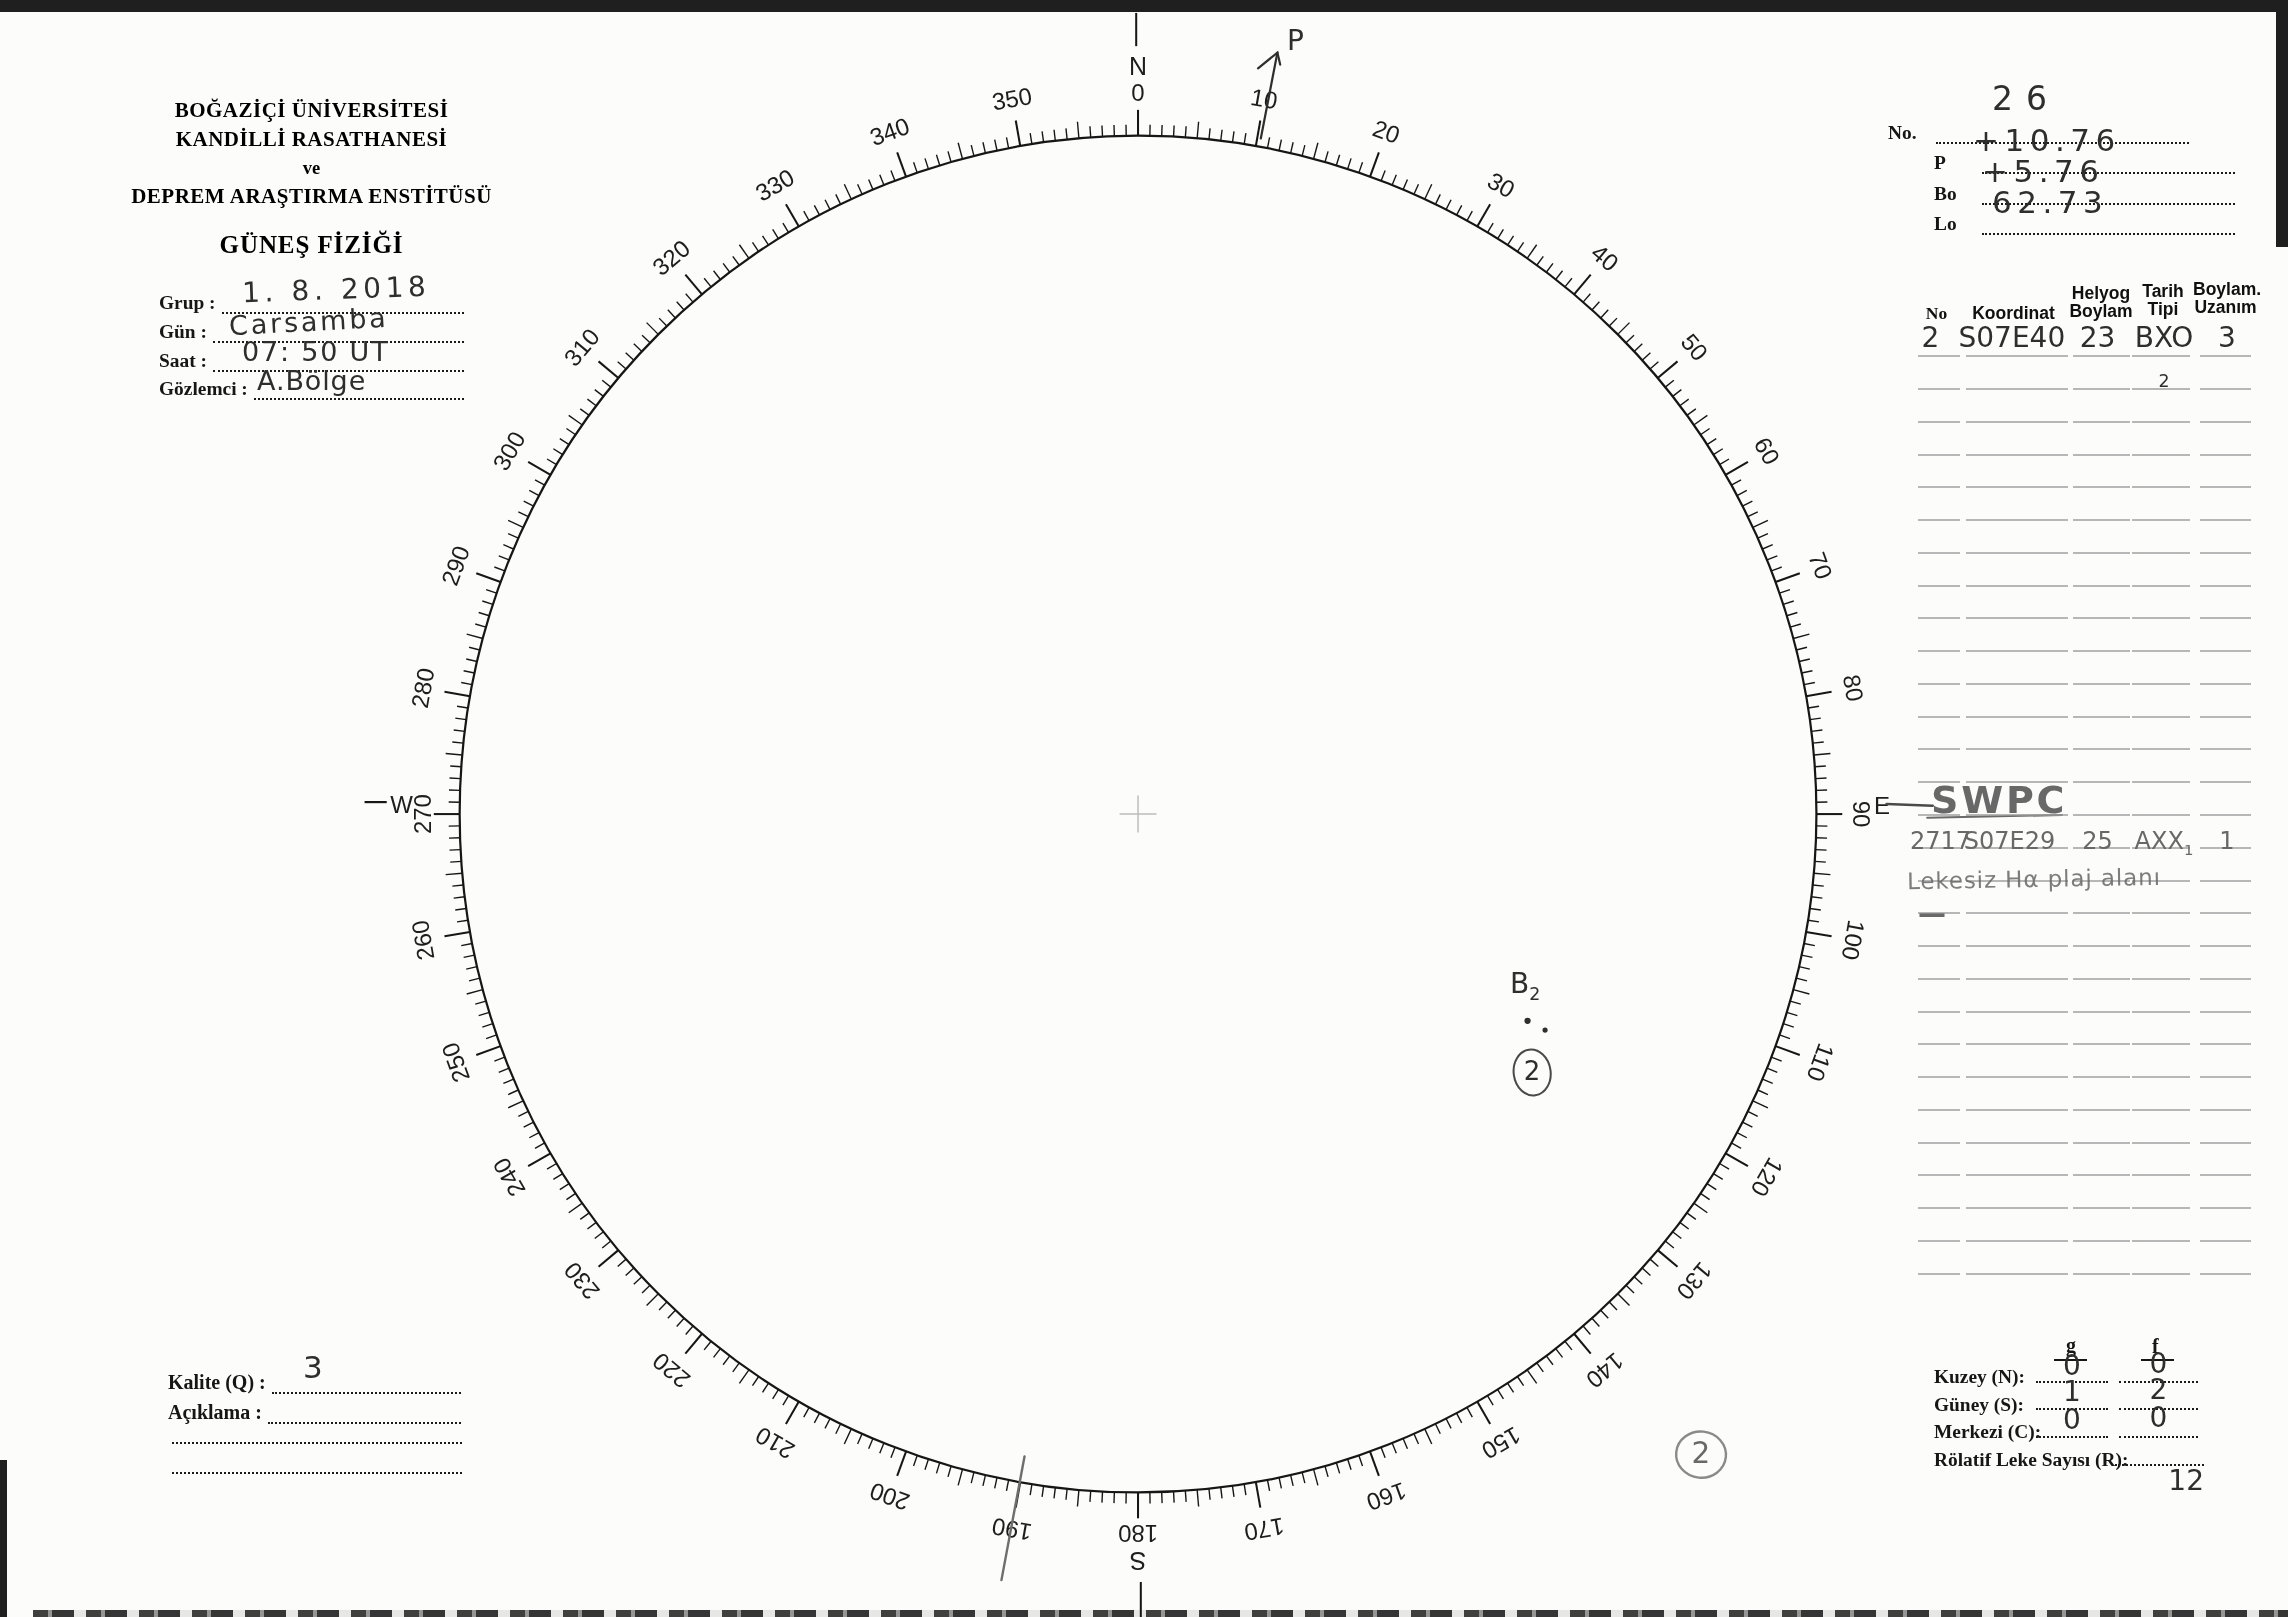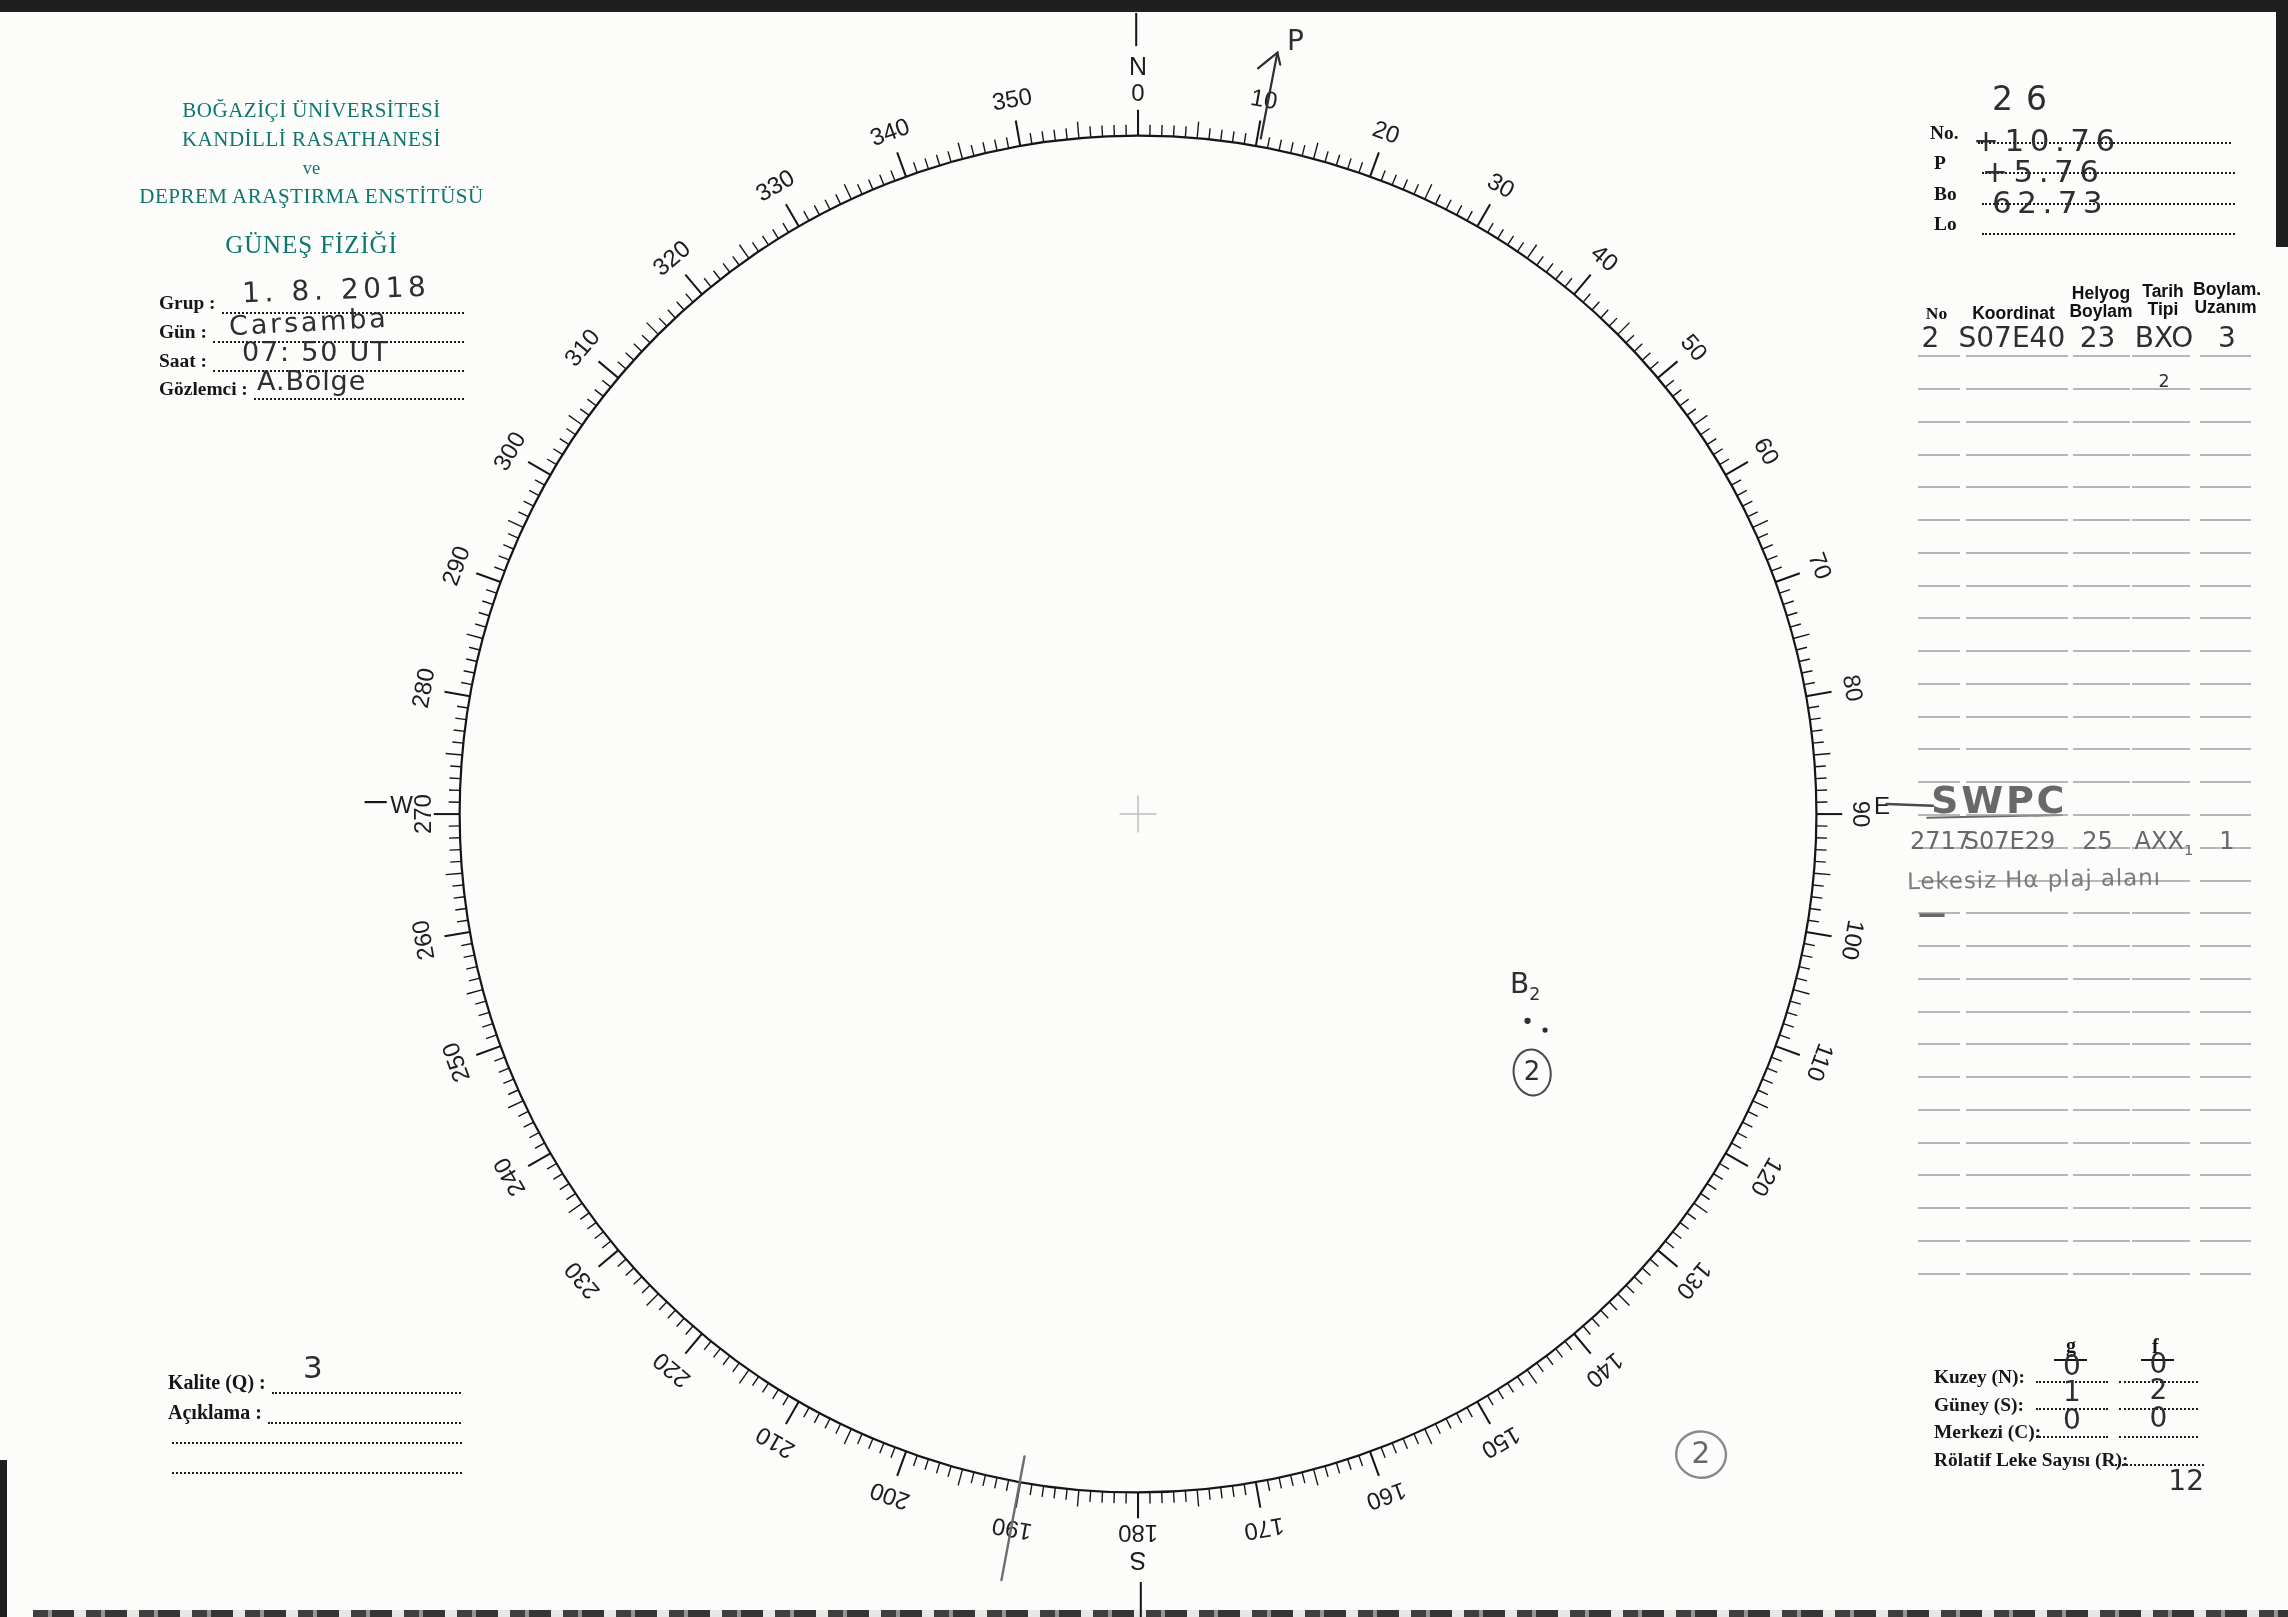--- a/index.html
+++ b/index.html
@@ -1,19 +1,19 @@
 <!DOCTYPE html>
 <html style="font-size:14.8px"><head>
 <meta charset="utf-8">
 <style>
   html,body{margin:0;padding:0;background:#888;}
   .page{position:relative;width:2289px;height:1618px;background:#fcfcfb;
         font-family:"Liberation Serif",serif;overflow:hidden;}
   .abs{position:absolute;}
-  .hdr{text-align:center;color:#0f766e;font-weight:normal;}
+  .hdr{text-align:center;color:#000000;font-weight:bold;}
   .hdr .l{font-size:21px;line-height:29px;letter-spacing:0.5px;}
   .hdr .ve{font-size:18.5px;line-height:28px;}
   .hdr .title{font-size:25px;letter-spacing:0.9px;margin-top:20px;}
   .frow{display:flex;align-items:flex-end;font-weight:bold;font-size:19.4px;color:#161616;}
   .flabel{white-space:pre;padding-right:6.5px;}
   .fdots{flex:1;border-bottom:2.3px dotted #1b1b1b;height:6.5px;}
   .dotseg{position:absolute;border-bottom:2.3px dotted #1b1b1b;height:11px;}
   .th{position:absolute;font-family:"Liberation Sans",sans-serif;font-weight:bold;
       font-size:17.5px;line-height:17.5px;text-align:center;color:#101010;}
   .seg{position:absolute;height:1.8px;background:#9d9d9d;opacity:.72;}
@@ -482,21 +482,21 @@
   </div>
   <div class="abs frow" style="left:159px;top:378px;width:305px;">
     <span class="flabel">Gözlemci :</span>
     <span class="fdots"></span>
   </div>
   <div class="abs hw" style="left:242px;top:273px;font-size:28px;letter-spacing:4.6px;transform:rotate(-2deg);">1. 8. 2018</div>
   <div class="abs hw" style="left:229px;top:306px;font-size:27px;letter-spacing:2.8px;transform:rotate(-3deg);">Carsamba</div>
   <div class="abs hw" style="left:242px;top:336px;font-size:27px;letter-spacing:1.8px;">07: 50  UT</div>
   <div class="abs hw" style="left:257px;top:365px;font-size:27px;letter-spacing:0.9px;">A.Bölge</div>
 
-  <div class="abs frow" style="left:1930px;top:122px;width:301px;justify-content:center;">
+  <div class="abs frow" style="left:1888px;top:122px;width:301px;justify-content:center;">
     <span class="flabel" style="width:41px;">No.</span>
     <span class="fdots"></span>
   </div>
   <div class="abs frow" style="left:1934px;top:152px;width:301px;">
     <span class="flabel" style="width:41px;">P</span>
     <span class="fdots"></span>
   </div>
   <div class="abs frow" style="left:1934px;top:183px;width:301px;">
     <span class="flabel" style="width:41px;">Bo</span>
     <span class="fdots"></span>

